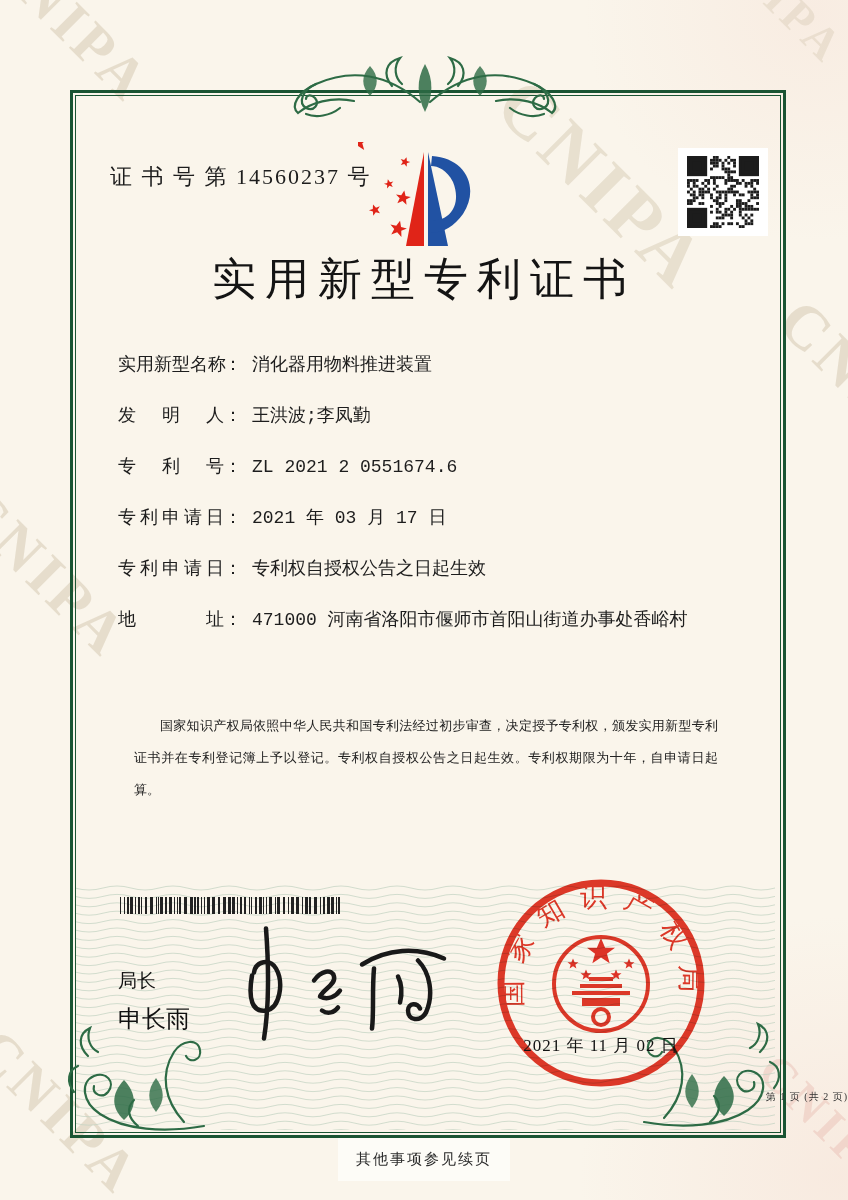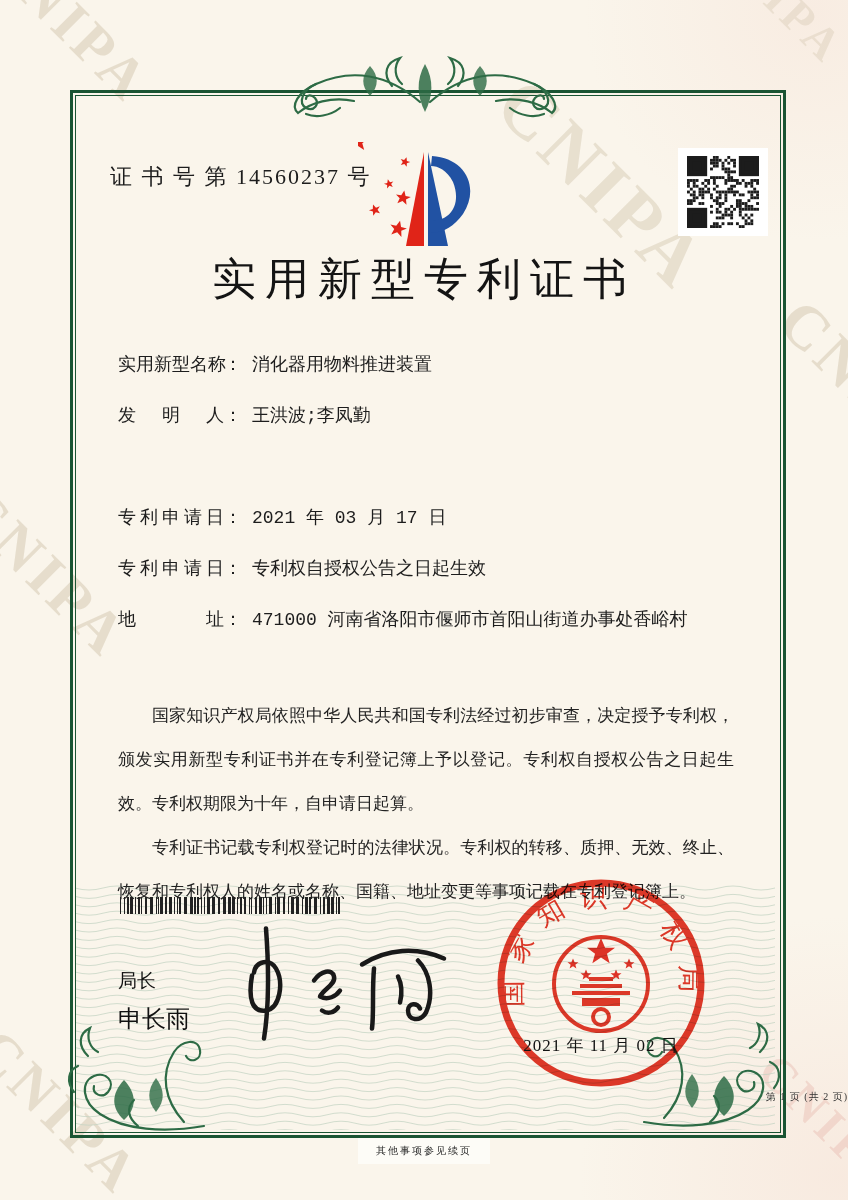--- a/index.html
+++ b/index.html
@@ -54,39 +54,39 @@
   .flabel{
     display:inline-block; width:106px; text-align:justify; text-align-last:justify;
     text-justify:inter-character; vertical-align:baseline;
   }
   .fvalue{margin-left:10px;}
   .fpair2{position:absolute; left:332px;}
   .r1{top:352px;} .r2{top:403px;} .r3{top:454px;} .r4{top:505px;}
   .r5{top:556px;} .r6{top:607px;} .r7{top:657px;}
 
   .body-text{position:absolute; left:118px; top:694px; width:616px; z-index:4;}
-  .body-text p{margin:0; font-size:17px; line-height:44px; text-align:justify; text-indent:2em; color:#222;}
+  .body-text p{margin:16px; font-size:13px; line-height:32px; text-align:justify; text-indent:2em; color:#222;}
 
   .barcode{position:absolute; left:120px; top:897px; width:224px; height:17px; z-index:4;}
   .barcode rect{fill:#222;}
 
   .sig-role{position:absolute; left:118px; top:968px; font-family:Liberation Serif, serif; font-size:19px; color:#111; z-index:4;}
   .sig-name{position:absolute; left:118px; top:1003px; font-family:"Liberation Sans",sans-serif; font-size:24px; color:#111; z-index:4;}
   .signature{position:absolute; left:222px; top:918px; width:240px; height:125px; z-index:4;}
   .signature path{fill:none; stroke:#191919; stroke-width:4.5; stroke-linecap:round; stroke-linejoin:round;}
 
   .seal{position:absolute; left:494px; top:876px; width:214px; height:214px; z-index:5;
         opacity:.93; mix-blend-mode:multiply;}
   .seal-date{
     position:absolute; left:494px; top:1034px; width:214px; text-align:center;
     font-size:17px; letter-spacing:1px; color:#131313; z-index:6; white-space:nowrap;
   }
   .page-info{position:absolute; left:0; right:0; top:1090px; text-align:right; font-size:10px; color:#333; z-index:4; letter-spacing:1px;}
   .cont-note{position:absolute; left:0; right:0; top:1138px; text-align:center; z-index:4;}
-  .cont-note span{display:inline-block; background:#fdfcf7; padding:6px 18px; font-size:10px; color:#2a2a2a; letter-spacing:2px;}
+  .cont-note span{display:inline-block; background:#fdfcf7; padding:12px 18px; font-size:15px; color:#2a2a2a; letter-spacing:2px;}
   .orn-stroke{fill:none; stroke:#2d6b45; stroke-width:2.2; stroke-linecap:round;}
   .orn-fill{fill:#2d6b45; stroke:none;}
 </style>
 </head>
 <body>
 
 <div class="page">
 
   <div class="wm wm1">CNIPA</div>
   <div class="wm wm2">CNIPA</div>
@@ -386,33 +386,35 @@
   </div>
 
   <h1 class="title">实用新型专利证书</h1>
 
   <div class="frow r1">
     <span class="flabel">实用新型名称</span><span>：</span><span class="fvalue">消化器用物料推进装置</span>
   </div>
   <div class="frow r2">
     <span class="flabel">发明人</span><span>：</span><span class="fvalue">王洪波;李凤勤</span>
   </div>
+  <div class="frow r3">
+    <span class="flabel">专利号</span><span>：</span><span class="fvalue">ZL 2021 2 0551674.6</span>
+  </div>
   <div class="frow r4">
     <span class="flabel">专利申请日</span><span>：</span><span class="fvalue">2021 年 03 月 17 日</span>
   </div>
   <div class="frow r5">
     <span class="flabel">专利申请日</span><span>：</span><span class="fvalue">专利权自授权公告之日起生效</span>
   </div>
   <div class="frow r6">
     <span class="flabel">地址</span><span>：</span><span class="fvalue">471000  河南省洛阳市偃师市首阳山街道办事处香峪村</span>
   </div>
 
   <div class="body-text">
     <p>国家知识产权局依照中华人民共和国专利法经过初步审查，决定授予专利权，颁发实用新型专利证书并在专利登记簿上予以登记。专利权自授权公告之日起生效。专利权期限为十年，自申请日起算。</p>
-    <p>专利证书记载专利权登记时的法律状况。专利权的转移、质押、无效、终止、恢复和专利权人的姓名或名称、国籍、地址变更等事项记载在专利登记簿上。</p>
   </div>
 
   <svg id="barcode" class="barcode" viewBox="0 0 224 17" preserveAspectRatio="none">
       <rect x="0" y="0" width="1" height="17"></rect>
       <rect x="4" y="0" width="1" height="17"></rect>
       <rect x="7" y="0" width="2" height="17"></rect>
       <rect x="10" y="0" width="3" height="17"></rect>
       <rect x="15" y="0" width="1" height="17"></rect>
       <rect x="18" y="0" width="2" height="17"></rect>
       <rect x="21" y="0" width="1" height="17"></rect>

